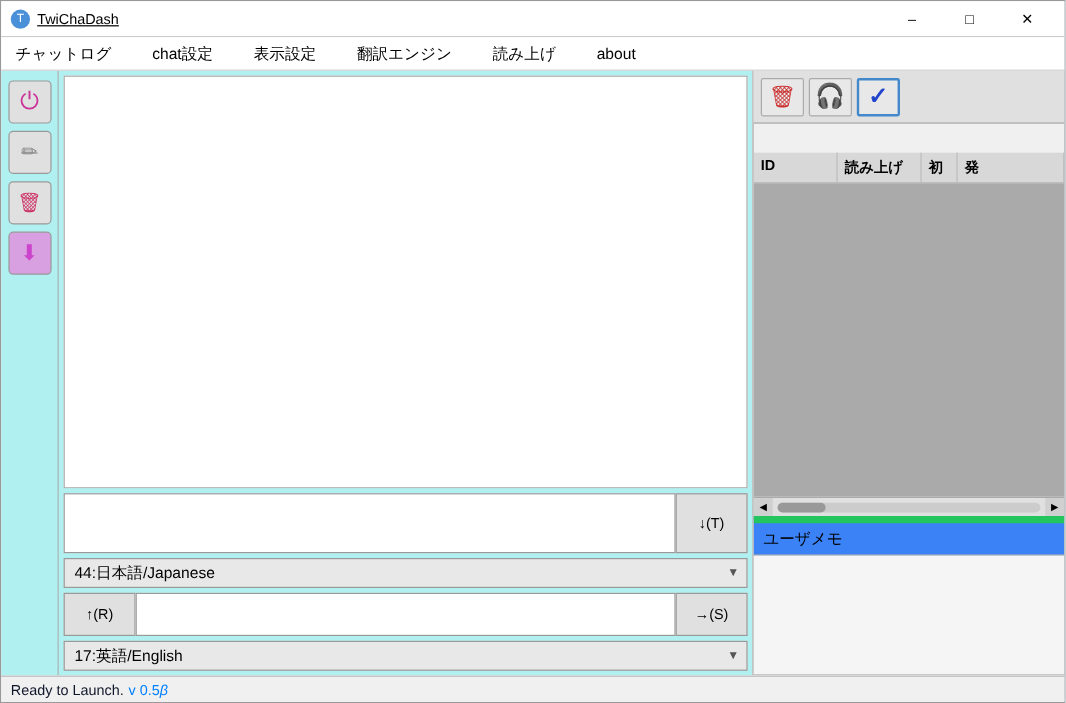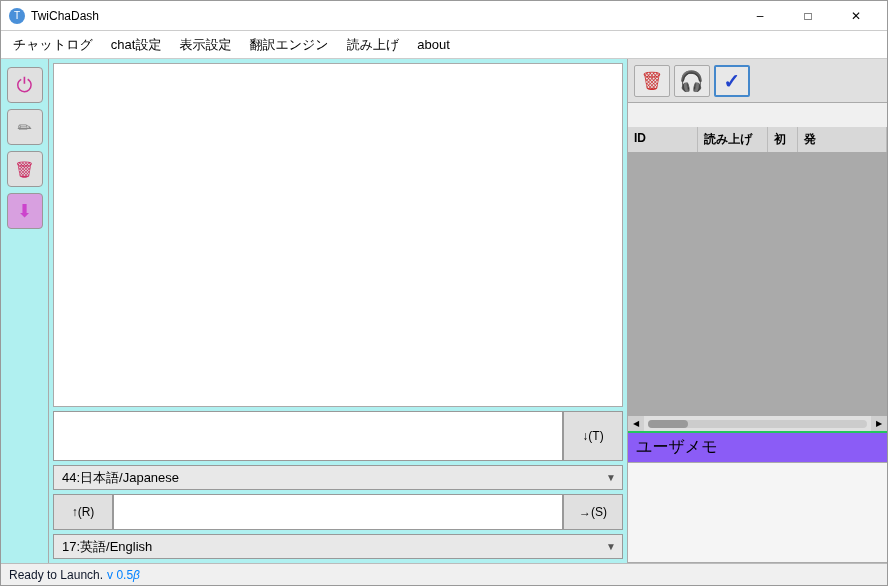--- a/index.html
+++ b/index.html
@@ -37,20 +37,21 @@
       display: flex;
       align-items: center;
       justify-content: center;
       color: white;
       font-size: 10px;
     }
     .title-bar-title {
       flex: 1;
       font-size: 12px;
       color: #000;
+      text-decoration: underline;
     }
     .title-bar-controls {
       display: flex;
       gap: 2px;
     }
     .title-bar-btn {
       width: 46px;
       height: 28px;
       background: transparent;
       border: none;
@@ -61,21 +62,21 @@
       justify-content: center;
     }
 
     .menu-bar {
       background: #fff;
       height: 28px;
       display: flex;
       align-items: center;
       padding: 0 4px;
       border-bottom: 1px solid #ccc;
-      gap: 2px;
+      gap: 18px;
     }
     .menu-item {
       padding: 4px 8px;
       cursor: pointer;
       font-size: 13px;
       white-space: nowrap;
     }
 
     .main-content {
       display: flex;
@@ -316,23 +317,23 @@
       cursor: pointer;
       background: #d0d0d0;
     }
 
     .user-memo-section {
       display: flex;
       flex-direction: column;
     }
     .user-memo-label {
       padding: 4px 8px;
-      font-size: 16px;
-      background: #8b5cf6;
-      border-top: 2px solid #22c55e;
+      font-size: 13px;
+      background: #3b82f6;
+      border-top: 6px solid #22c55e;
       border-bottom: 1px solid #aaa;
     }
     .user-memo-content {
       height: 100px;
       background: #f5f5f5;
       border-bottom: 1px solid #aaa;
     }
 
     .status-bar {
       height: 22px;

